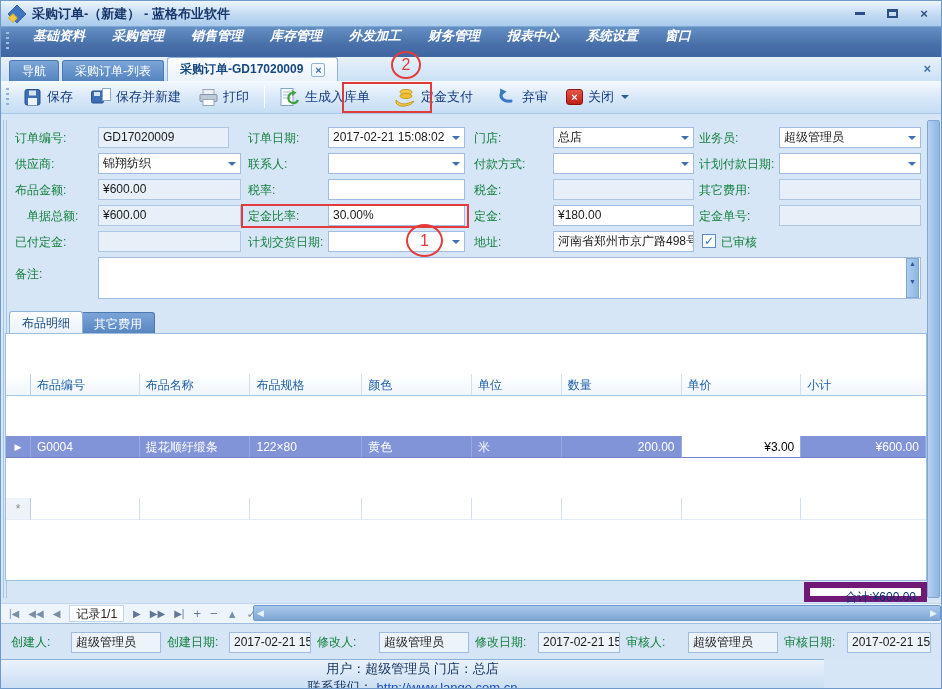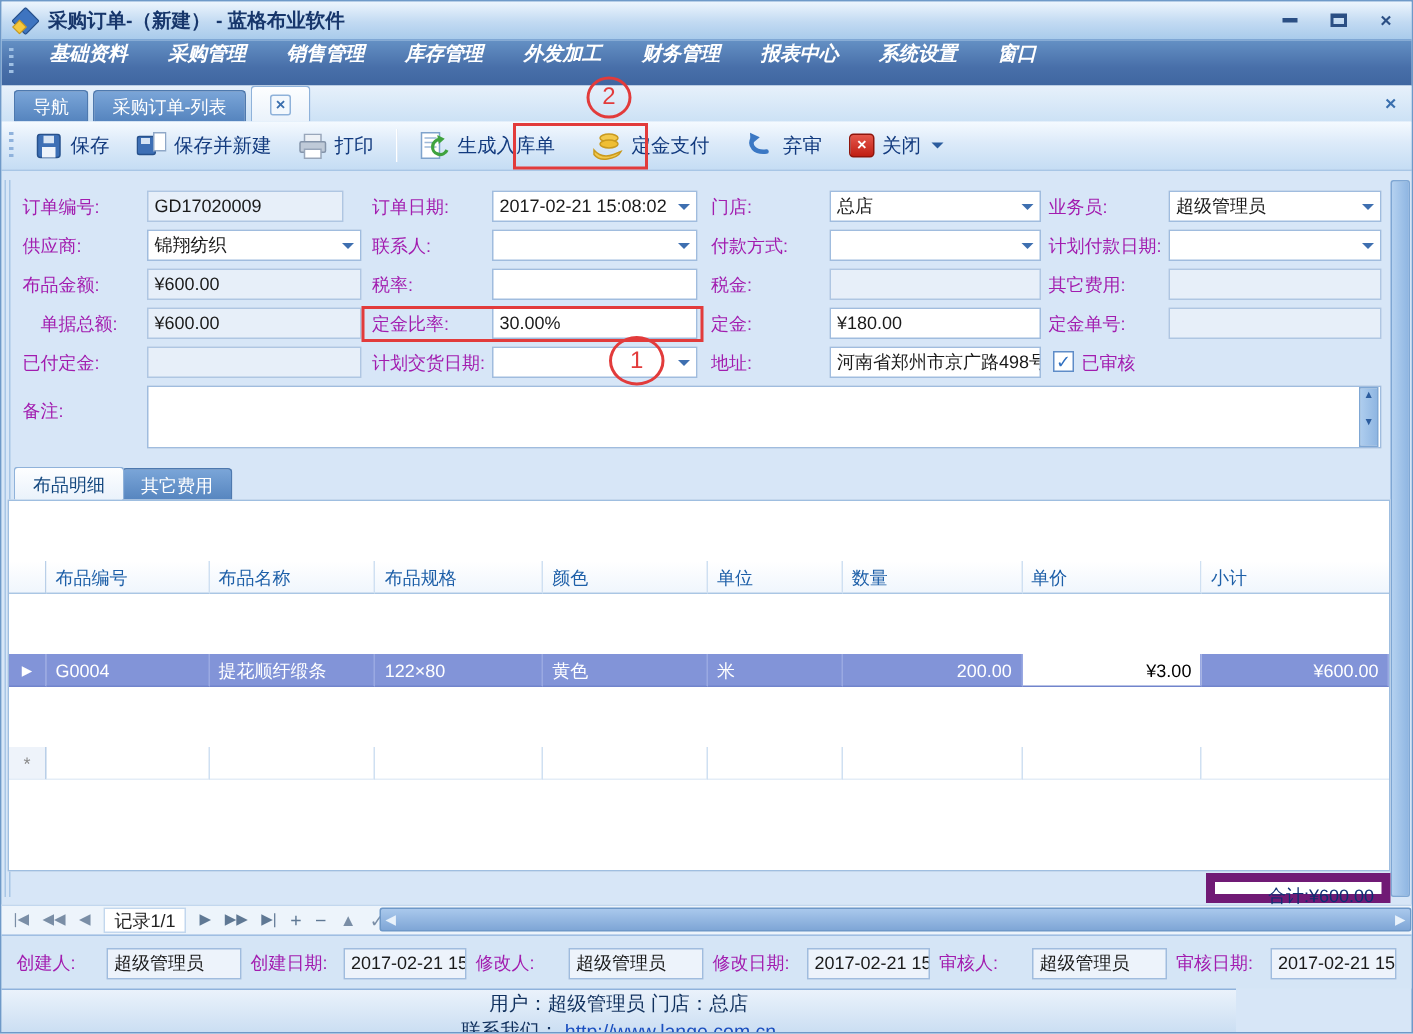--- a/index.html
+++ b/index.html
@@ -51,21 +51,21 @@
   .caret-down { width:0; height:0; border-left:4px solid transparent; border-right:4px solid transparent;
     border-top:4px solid #2B5C9E; margin-left:2px; }
   .close-glyph-box { width:17px; height:16px; background:linear-gradient(#E5574B,#C01F14);
     border:1px solid #8F150C; border-radius:3px; color:#fff; font-size:11px; font-weight:bold;
     text-align:center; line-height:14px; }
 
   
   .content { position:absolute; left:0; top:113px; width:942px; height:509px; background:#D7E6F7; }
   .content .left-grip { position:absolute; left:2px; top:6px; width:4px; height:478px;
     border-left:1px solid #A8C6E6; border-right:1px solid #A8C6E6; }
-  .lbl { position:absolute; height:21px; line-height:21px; font-size:12px; color:#a21caf; white-space:nowrap; }
+  .lbl { position:absolute; height:21px; line-height:21px; font-size:12px; color:#15803d; white-space:nowrap; }
   .fld { position:absolute; height:21px; border:1px solid #A0BCDE; background:#fff; font-size:12px;
     color:#1A1A1A; line-height:19px; padding:0 4px; overflow:hidden; white-space:nowrap; }
   .fld.ro { background:#E7EFF9; border-color:#AFC6E2; }
   .dd-caret { position:absolute; right:4px; top:8px; width:0; height:0;
     border-left:4px solid transparent; border-right:4px solid transparent; border-top:4px solid #3E6FB0; }
   .checkbox { position:absolute; width:14px; height:14px; border:1px solid #5E8CC8; background:#fff;
     color:#2F6FC0; font-size:12px; line-height:12px; text-align:center; font-weight:bold; }
   .remark-scroll { position:absolute; left:905px; top:258px; width:13px; height:40px;
     background:linear-gradient(90deg,#AECDEE,#8FB6E2); border:1px solid #7FA7D4; font-size:7px;
     color:#2B5C9E; text-align:center; line-height:9px; }
@@ -164,20 +164,21 @@
     <span class="menu-item">财务管理</span>
     <span class="menu-item">报表中心</span>
     <span class="menu-item">系统设置</span>
     <span class="menu-item">窗口</span>
   </div>
 
   <div class="tabbar">
     <span class="tab">导航</span>
     <span class="tab">采购订单-列表</span>
     <span class="tab active">
+      <span>采购订单-GD17020009</span>
       <span class="tab-close">×</span>
     </span>
     <span class="tabbar-close">×</span>
   </div>
 
   <div class="toolbar">
     <span class="grip"></span>
     <span class="tbtn">
       <svg width="18" height="17" viewBox="0 0 18 17">
         <rect x="1" y="0.5" width="15" height="15.5" rx="2" fill="#3D6FB5" stroke="#27518C"></rect>

